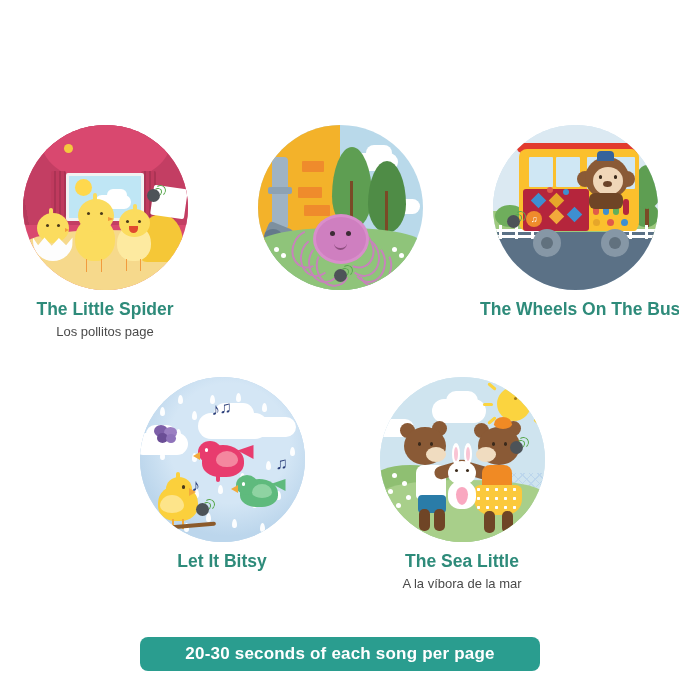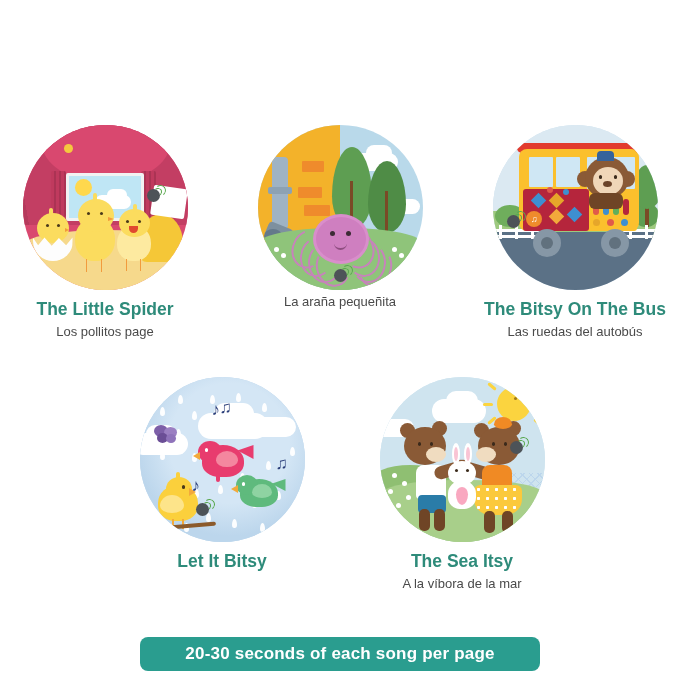--- a/index.html
+++ b/index.html
@@ -295,21 +295,20 @@
       <div class="abs circ" style="left:72px;top:106px;width:5px;height:5px;background:#3c2b35;"></div>
       <div class="abs circ" style="left:88px;top:106px;width:5px;height:5px;background:#3c2b35;"></div>
       <div class="abs" style="left:76px;top:116px;width:13px;height:7px;border-bottom:2px solid #8f4e80;border-radius:0 0 9px 9px;"></div>
 
       <div class="sound" style="left:76px;top:142px;">
         <div class="dot"></div>
           <div class="w1"></div>
           <div class="w2"></div>
       </div>
     </div>
-    <div class="song-sub">La araña pequeñita</div>
   </div>
 
   <div class="card" style="left:480px;top:125px;">
     <div class="thumb bus">
       <div class="bs-sky"></div>
       <div class="bs-grass"></div>
       <div class="bs-bush" style="left:2px;top:80px;width:30px;height:22px;"></div>
       <div class="bs-bush" style="left:140px;top:78px;width:26px;height:24px;background:#5e9e52;"></div>
       <div class="abs" style="left:152px;top:52px;width:4px;height:50px;background:#7a4a26;"></div>
       <div class="abs leaf" style="left:140px;top:40px;width:28px;height:44px;background:#5e9e52;"></div>
@@ -364,22 +363,21 @@
       <div class="bs-hub" style="left:48px;top:112px;"></div>
       <div class="bs-wheel" style="left:108px;top:104px;"></div>
       <div class="bs-hub" style="left:116px;top:112px;"></div>
 
       <div class="sound" style="left:14px;top:88px;">
         <div class="dot"></div>
           <div class="w1"></div>
           <div class="w2"></div>
       </div>
     </div>
-    <div class="song-title">The Bitsy On The Bus</div>
-    <div class="song-sub">Las ruedas del autobús</div>
+    <div class="song-title">The Wheels On The Bus</div>
   </div>
 
   <div class="card" style="left:127px;top:377px;">
     <div class="thumb rain">
       <div class="rn-inner"></div>
       <div class="rn-cloud" style="left:-8px;top:56px;width:56px;height:22px;"></div>
       <div class="rn-cloud" style="left:6px;top:48px;width:30px;height:18px;"></div>
       <div class="rn-cloud" style="left:58px;top:36px;width:70px;height:26px;"></div>
       <div class="rn-cloud" style="left:74px;top:26px;width:40px;height:22px;"></div>
       <div class="rn-cloud" style="left:112px;top:40px;width:44px;height:20px;"></div>
@@ -537,21 +535,21 @@
         <div class="abs" style="left:10px;top:32px;width:12px;height:18px;background:#f9a8c0;
           border-radius:50% 50% 50% 50% / 40% 40% 60% 60%;"></div>
       </div>
 
       <div class="sound" style="left:130px;top:62px;">
         <div class="dot"></div>
           <div class="w1"></div>
           <div class="w2"></div>
       </div>
     </div>
-    <div class="song-title">The Sea Itsy</div>
+    <div class="song-title">The Sea Little</div>
     <div class="song-sub">A la víbora de la mar</div>
   </div>
 
   <div class="banner">
     <span>20-30 seconds of each song per page</span>
   </div>
 
 </div>
 
 </body></html>

